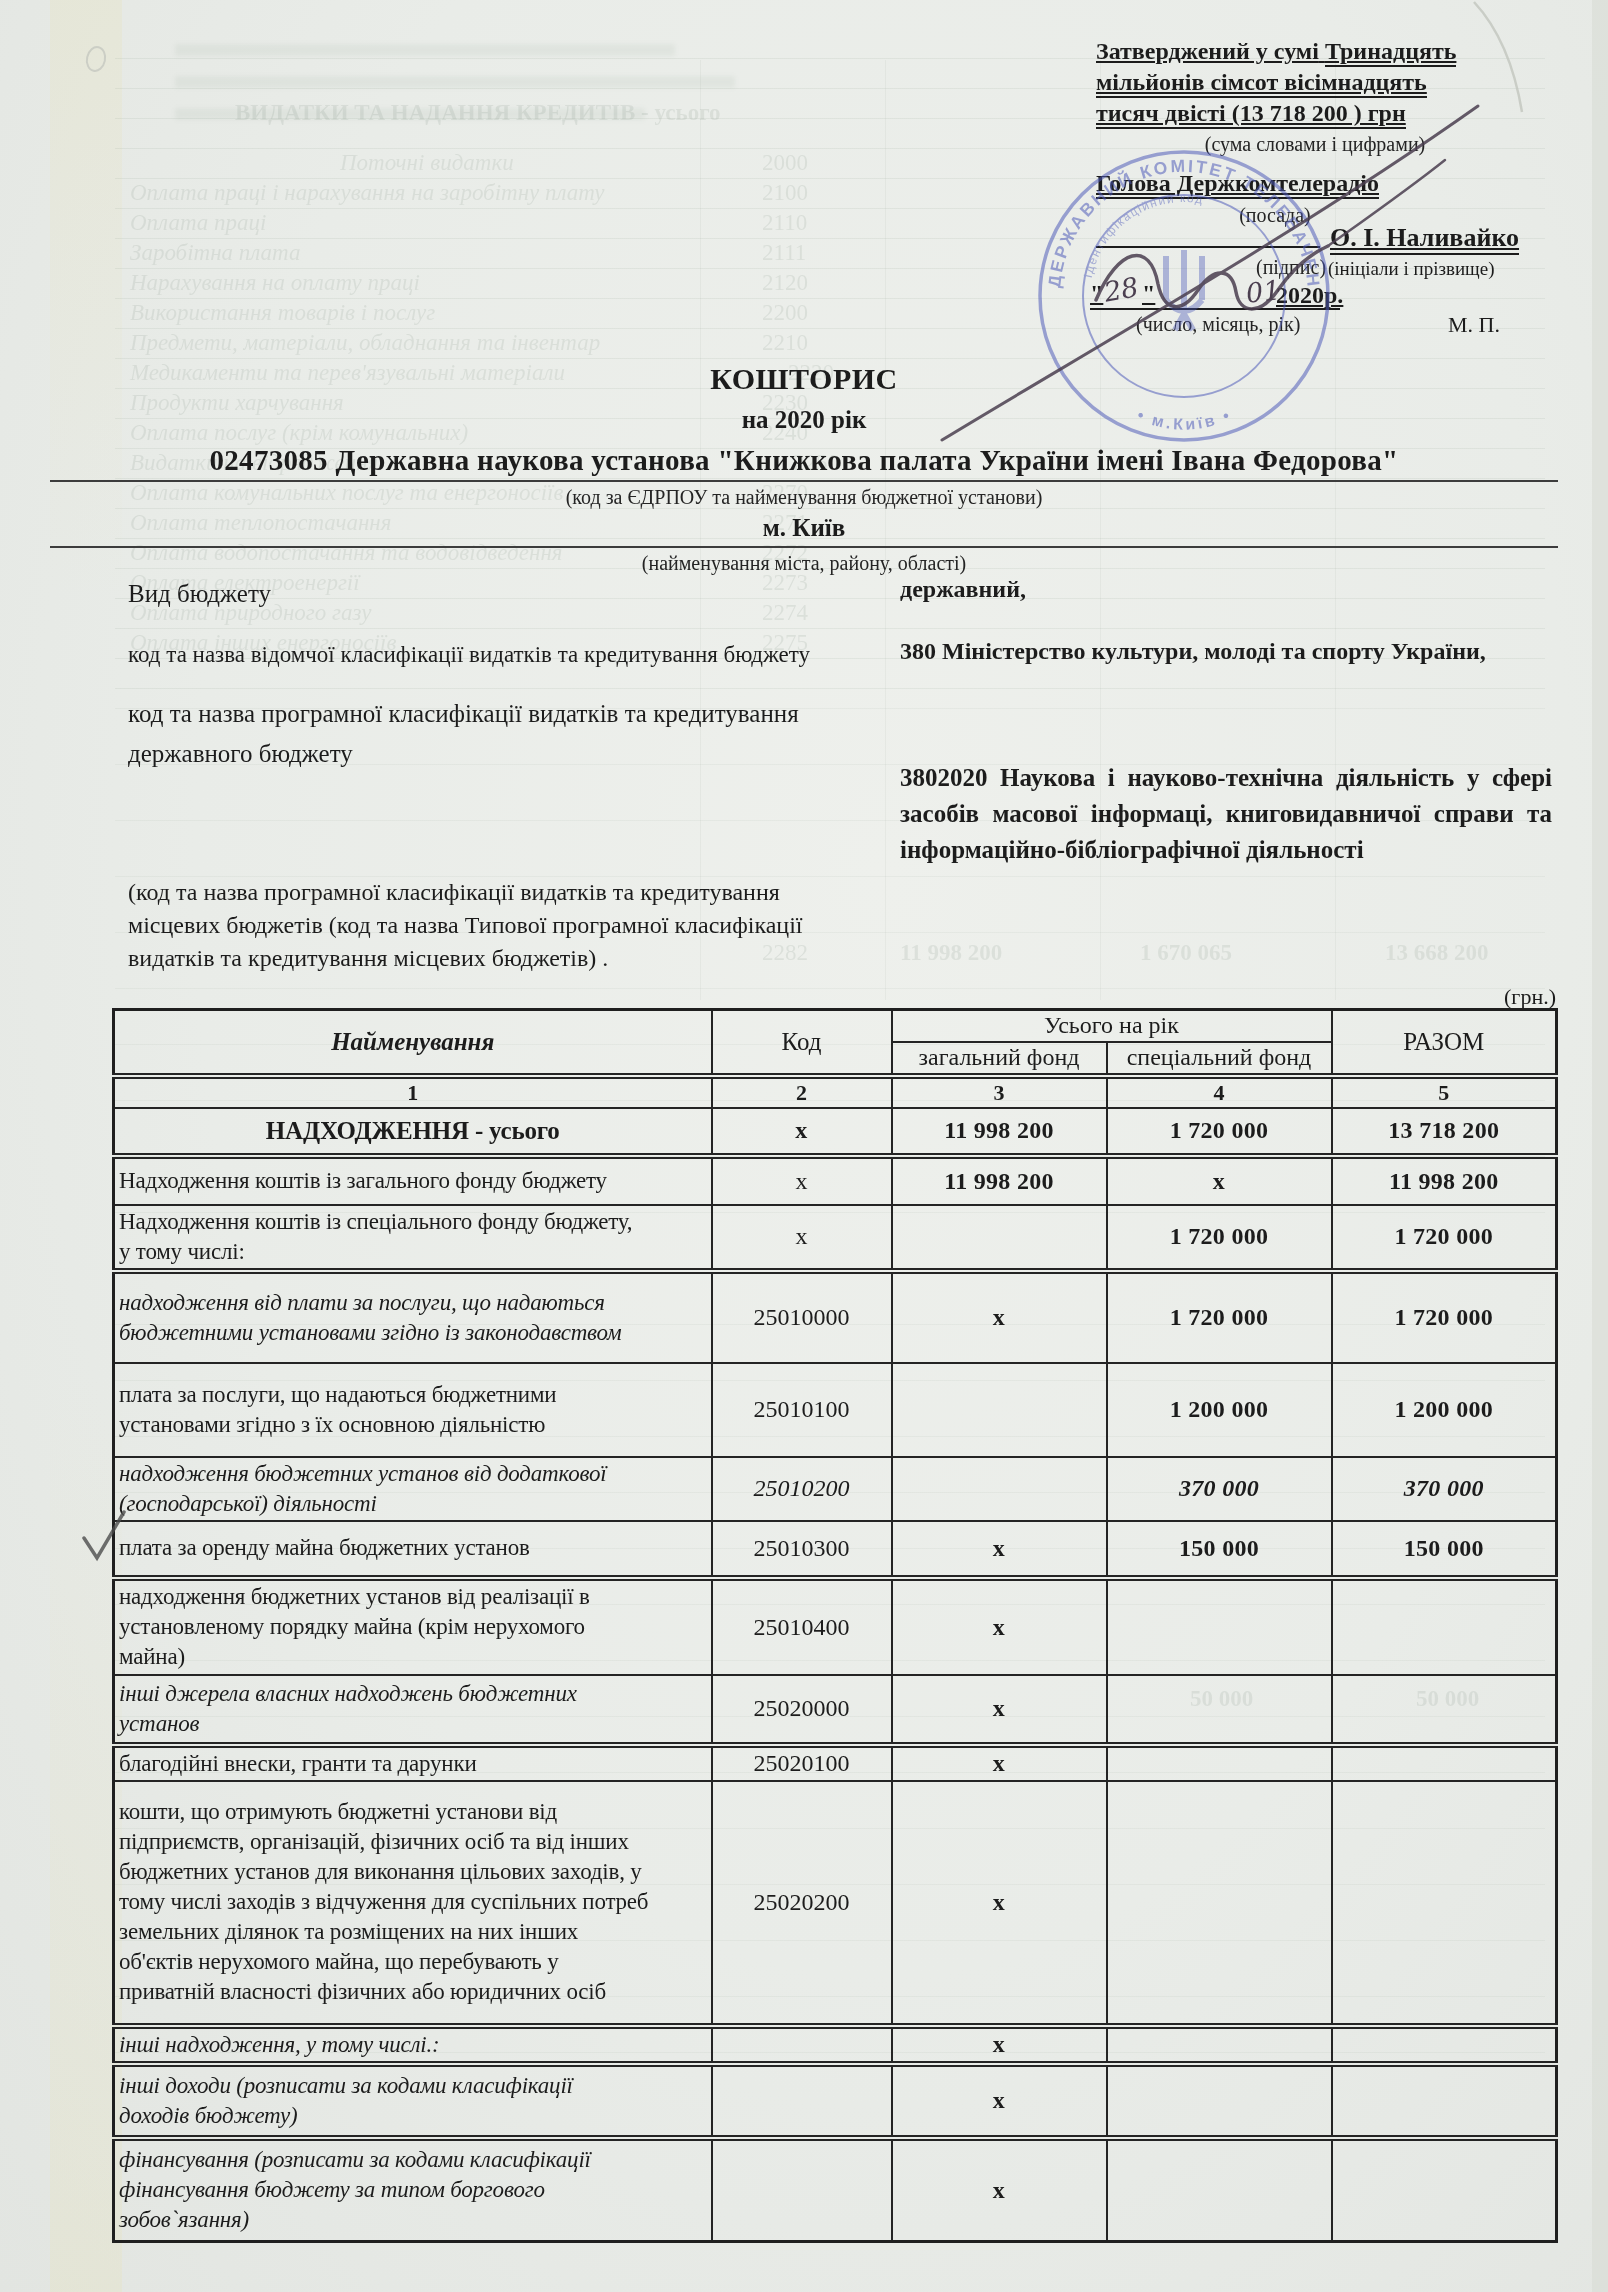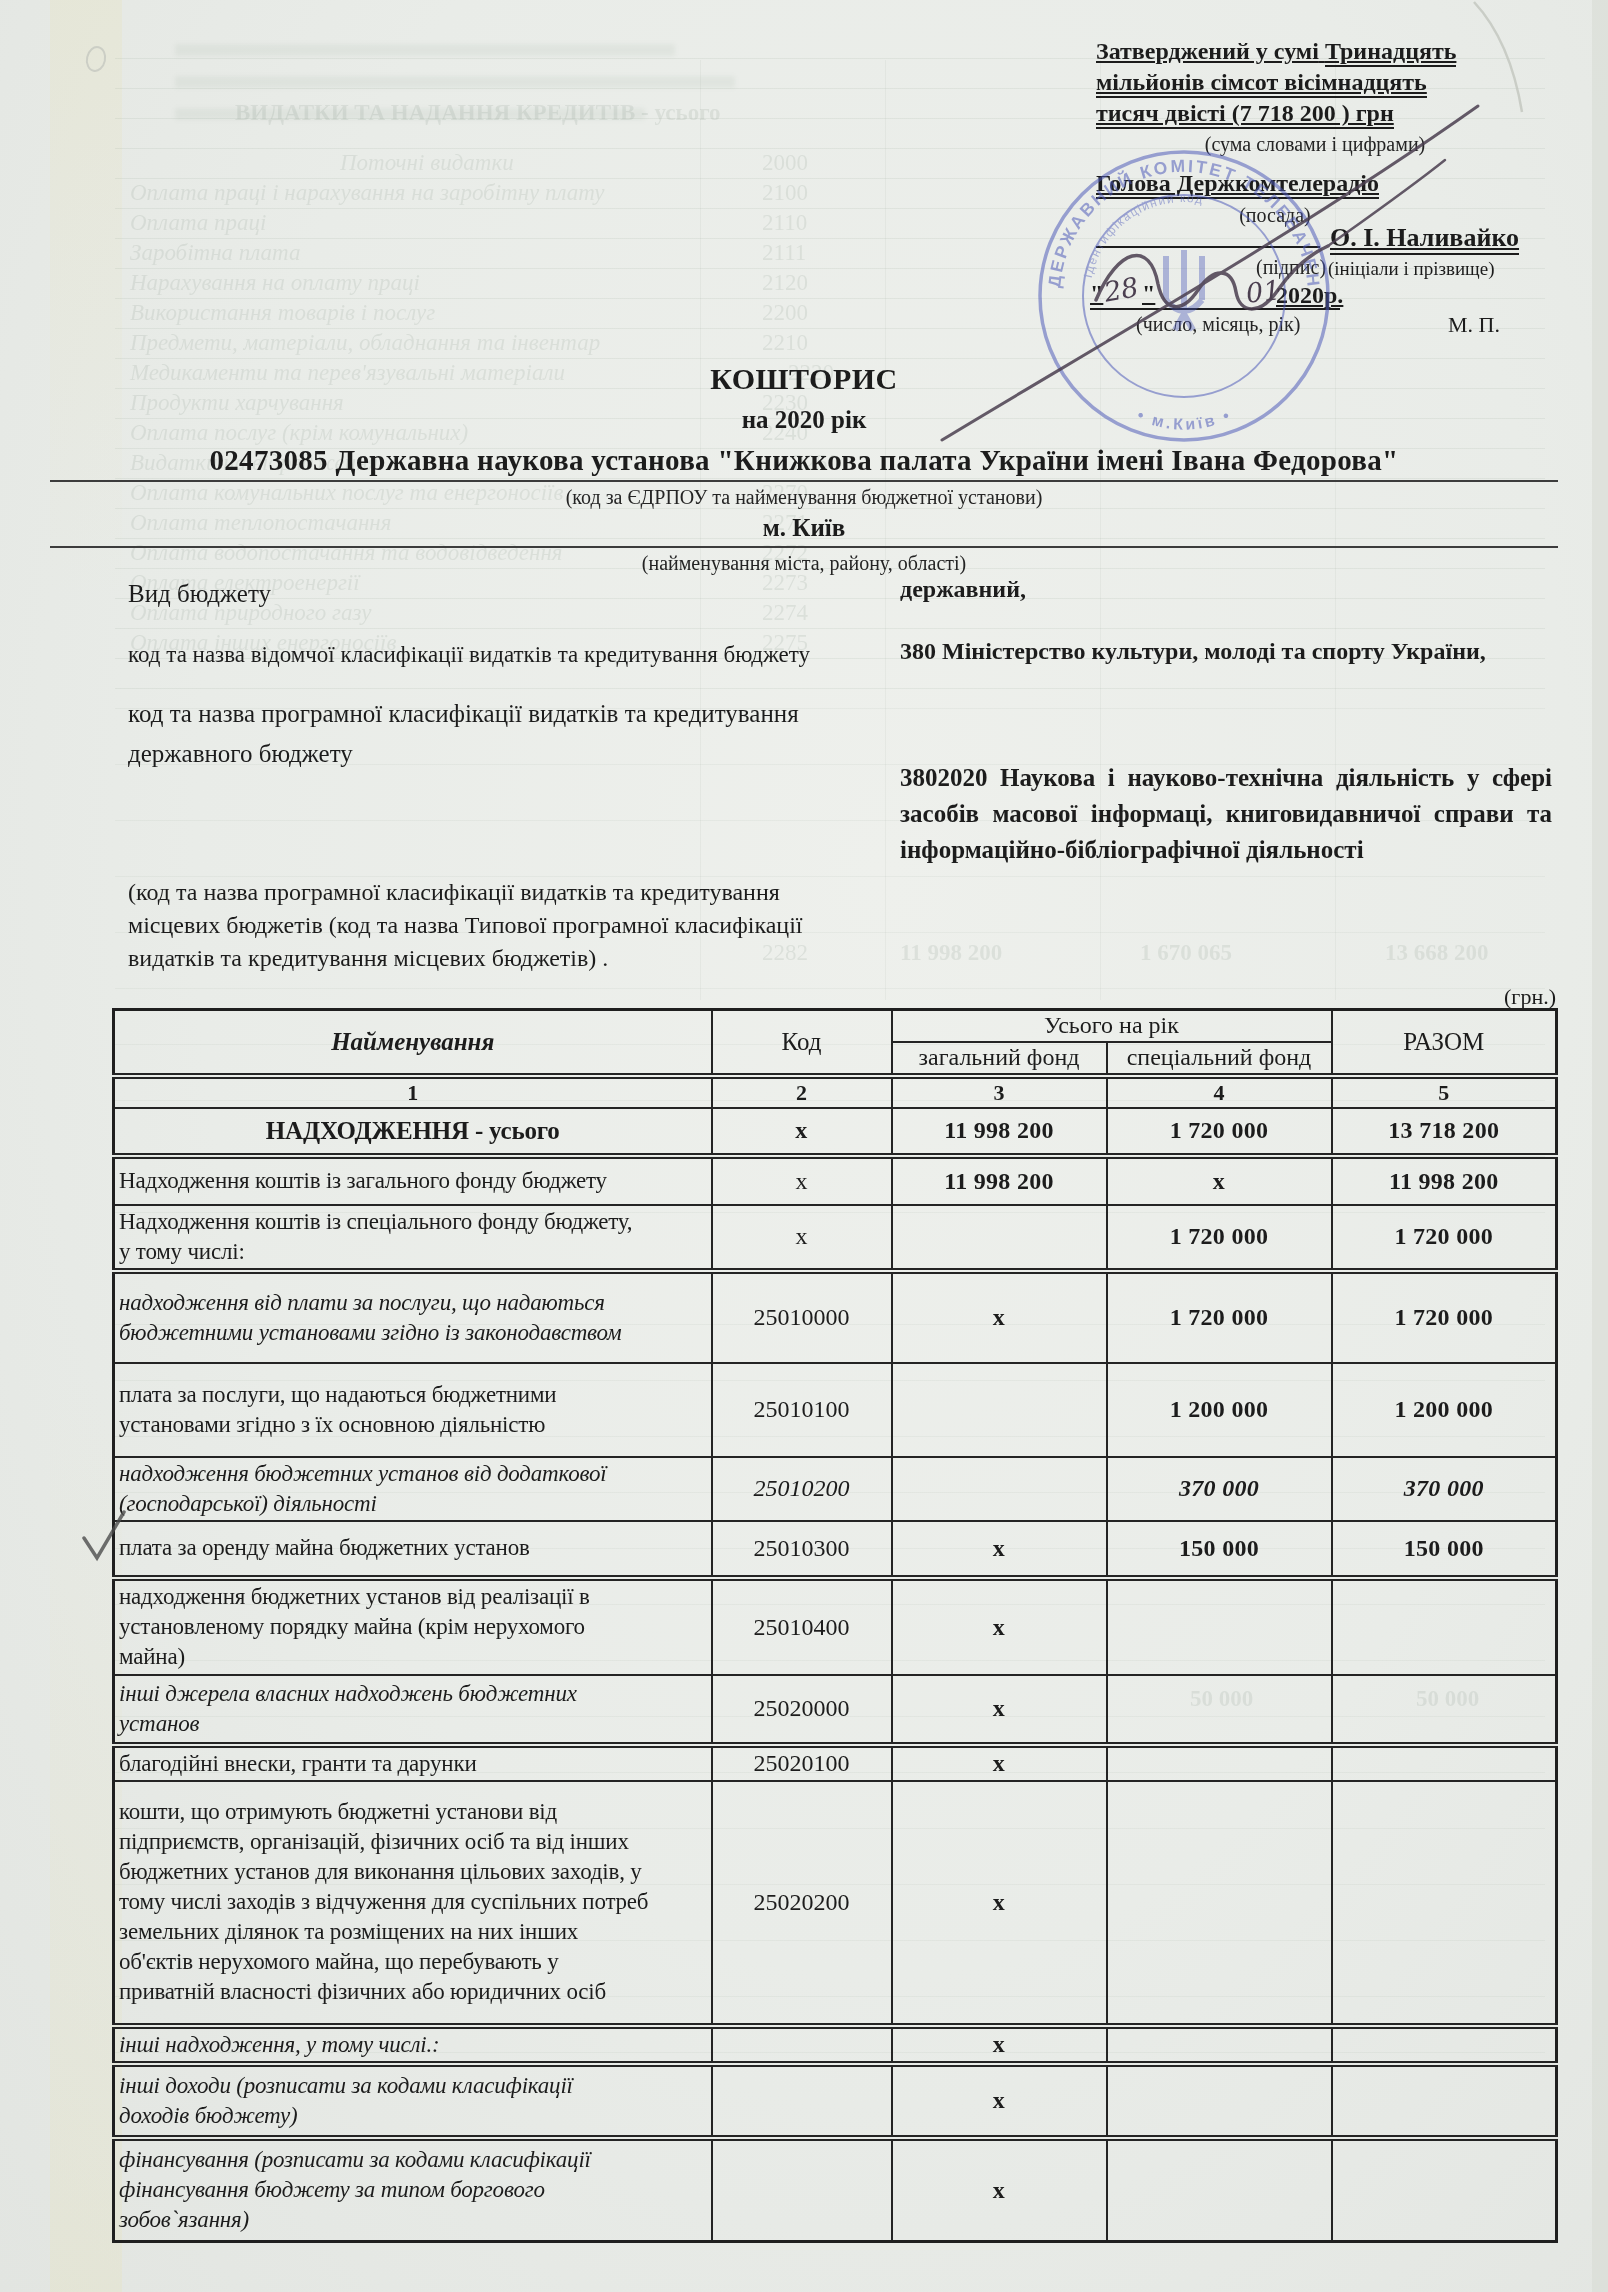--- a/index.html
+++ b/index.html
@@ -112,21 +112,21 @@
       <div class="ghost-frag b" style="left: 1416px; top: 1686px;">50 000</div>
     </div>
 
   <div class="content">
 
     <div class="abs" style="left:86px;top:46px;width:16px;height:22px;border:2px solid #9aa0a0;border-radius:50%;opacity:.35;transform:rotate(12deg);"></div>
 
     <div class="abs appr" style="left:1096px;top:36px;width:440px;">
       <div><span>Затверджений у сумі</span>&nbsp;<span class="u">Тринадцять</span></div>
       <div><span class="u">мільйонів  сімсот   вісімнадцять</span></div>
-      <div><span class="u">тисяч  двісті (7 718 200 ) грн</span></div>
+      <div><span class="u">тисяч  двісті (13 718 200 ) грн</span></div>
     </div>
     <div class="abs cap ctr" style="left:1150px;top:133px;width:330px;">(сума словами і цифрами)</div>
 
     <div class="abs appr" style="left:1096px;top:168px;"><span class="u">Голова Держкомтелерадіо</span></div>
     <div class="abs cap ctr" style="left:1190px;top:204px;width:170px;">(посада)</div>
 
     <div class="abs" style="left:1096px;top:246px;width:224px;height:2px;background:#1c1c1c;"></div>
     <div class="abs appr" style="left:1330px;top:222px;font-size:26px;"><span class="u">О. І. Наливайко</span></div>
     <div class="abs cap" style="left:1256px;top:256px;">(підпис)</div>
     <div class="abs" style="left:1328px;top:258px;font-size:19px;">(ініціали і прізвище)</div>

